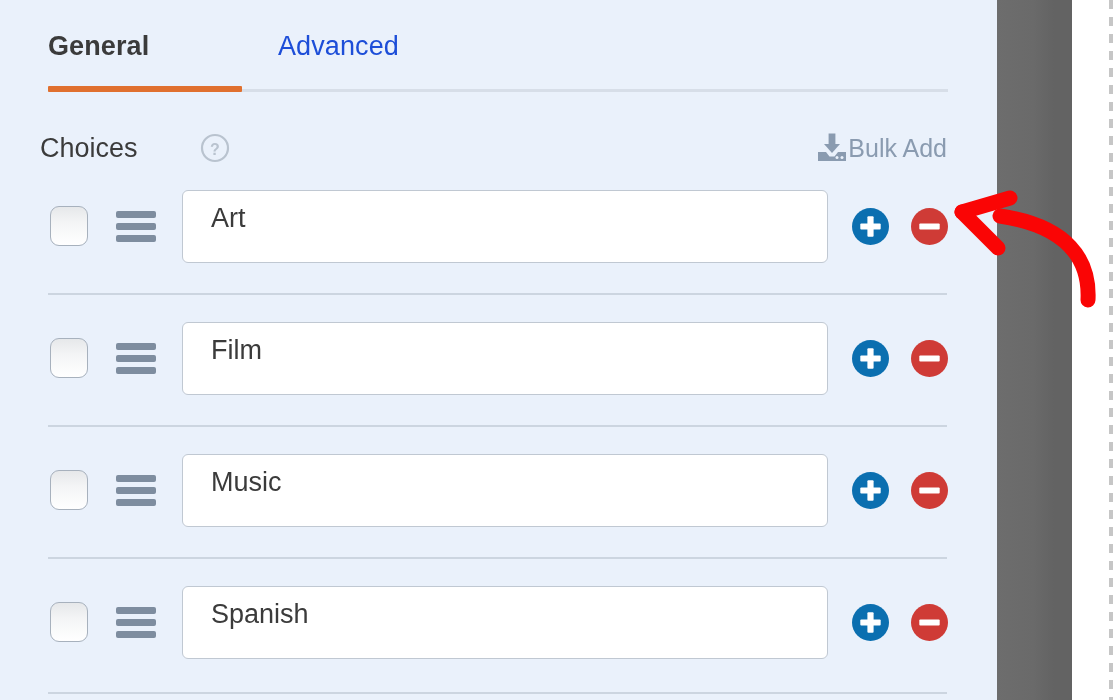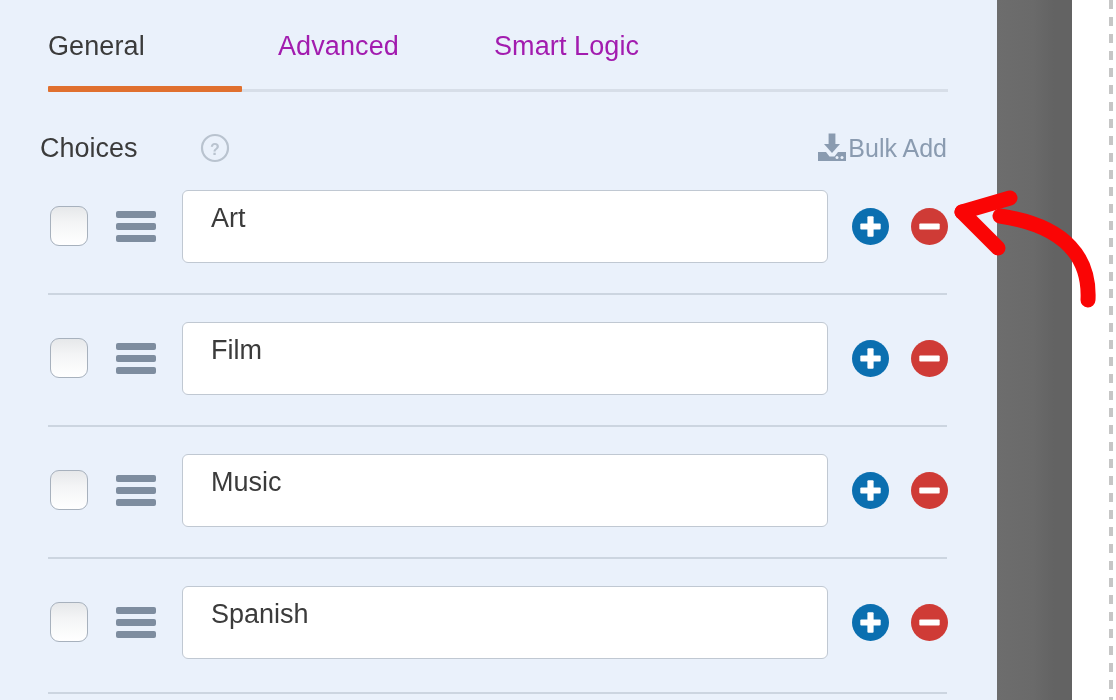--- a/index.html
+++ b/index.html
@@ -41,27 +41,27 @@
     left: 48px;
     top: 20px;
     width: 900px;
     height: 72px;
   }
   .tab {
     position: absolute;
     top: 0;
     font-size: 27px;
     line-height: 52px;
-    color: #a21caf;
+    color: #1d4ed8;
     letter-spacing: 0.1px;
     white-space: nowrap;
     cursor: pointer;
   }
   .tab.active {
-    font-weight: normal;
+    font-weight: bold;
     color: #3b3b3b;
   }
   #tab-general  { left: 0px; }
   #tab-advanced { left: 230px; }
   #tab-smart    { left: 446px; }
 
   #tab-rule {
     position: absolute;
     left: 48px;
     top: 89px;
@@ -258,21 +258,20 @@
 </head>
 <body>
 
 <div id="screen">
 
   <div id="panel">
 
     <div id="tabs">
       <div class="tab active" id="tab-general">General</div>
       <div class="tab" id="tab-advanced">Advanced</div>
-      <div class="tab" id="tab-smart">Smart Logic</div>
     </div>
     <div id="tab-rule"></div>
     <div id="tab-underline"></div>
 
     <div id="choices-label">Choices</div>
 
     <div id="help-icon">
       <svg width="30" height="30" viewBox="0 0 30 30" aria-hidden="true">
         <circle cx="15" cy="15" r="13" fill="none" stroke="#b9c3cf" stroke-width="2.2"></circle>
         <text x="15" y="21.5" text-anchor="middle" font-family="Liberation Sans, sans-serif" font-size="16" font-weight="bold" fill="#b9c3cf">?</text>

